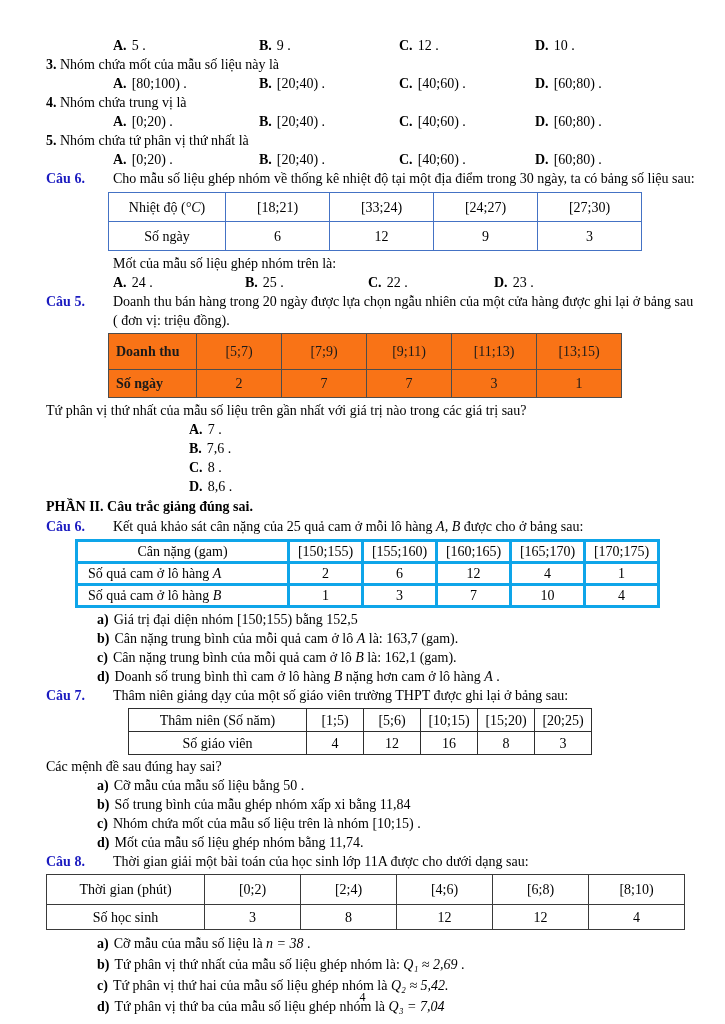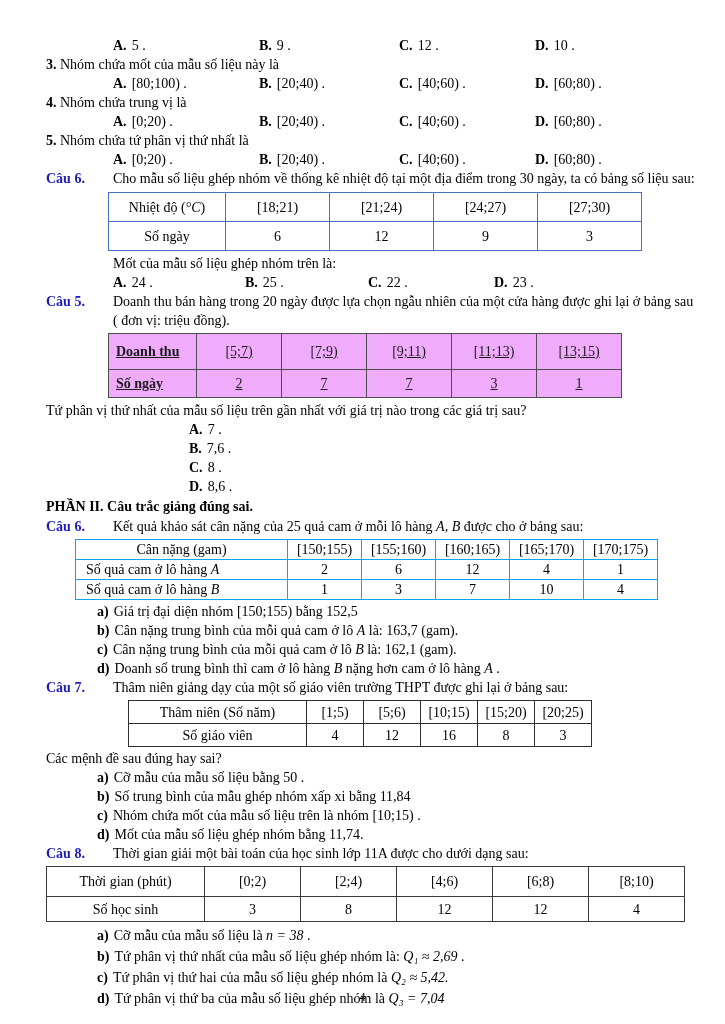--- a/index.html
+++ b/index.html
@@ -27,30 +27,30 @@
   .phan { font-weight:bold; line-height:21px; }
 
   table.tbl { border-collapse:collapse; font-size:14px; table-layout:fixed; }
   .tbl td { text-align:center; vertical-align:middle; overflow:hidden; }
 
   .tbl-blue { margin:4px 0 3px -5px; }
   .tbl-blue td { border:1.5px solid #4472c4; height:29px; }
   .tbl-blue td.c0 { width:117px; }
   .tbl-blue td.c { width:104px; }
 
-  .tbl-gray { margin:3px 0 3px -5px; background:#f0abfc; color:#1a1a1a;text-decoration:underline; }
+  .tbl-gray { margin:3px 0 3px -5px; background:#f97316; color:#1a1a1a; }
   .tbl-gray td { border:1.5px solid #4d4d4d; }
   .tbl-gray tr.hd td { height:36px; }
   .tbl-gray tr.dt td { height:28px; }
   .tbl-gray td.lbl { text-align:left; padding-left:7px; font-weight:bold; }
   .tbl-gray td.c0 { width:88px; }
   .tbl-gray td.c { width:85px; }
 
   .tbl-b6 { margin:3px 0 2px -38px; font-size:13px; }
-  .tbl-b6 td { border:1px solid #0ea5e9; height:19px; }
+  .tbl-b6 td { border:3px solid #0ea5e9; height:19px; }
   .tbl-b6 td.lbl { text-align:left; padding-left:10px; }
   .tbl-b6 td.c0 { width:212px; }
   .tbl-b6 td.c { width:74px; }
 
   .tbl-b7 { margin:3px 0 2px 15px; font-size:13px; }
   .tbl-b7 td { border:1px solid #2e2e2e; height:23px; }
   .tbl-b7 td.c0 { width:178px; }
   .tbl-b7 td.c { width:57px; }
 
   .tbl-b8 { margin:3px 0 3px -67px; }
@@ -105,21 +105,21 @@
 
   <div class="cau">
     <div class="cau-label">Câu 6.</div>
     <div class="cau-body">
       <div>Cho mẫu số liệu ghép nhóm về thống kê nhiệt độ tại một địa điểm trong 30 ngày, ta có bảng số liệu sau:</div>
       <table class="tbl tbl-blue">
         <tbody>
             <tr>
           <td class="c0"><span>Nhiệt độ (</span><i class="mi">°C</i><span>)</span></td>
           <td class="c">[18;21)</td>
-          <td class="c">[21;24)</td>
+          <td class="c">[33;24)</td>
           <td class="c">[24;27)</td>
           <td class="c">[27;30)</td>
         </tr>
         <tr>
           <td class="c0">Số ngày</td>
           <td class="c">6</td>
           <td class="c">12</td>
           <td class="c">9</td>
           <td class="c">3</td>
         </tr>

